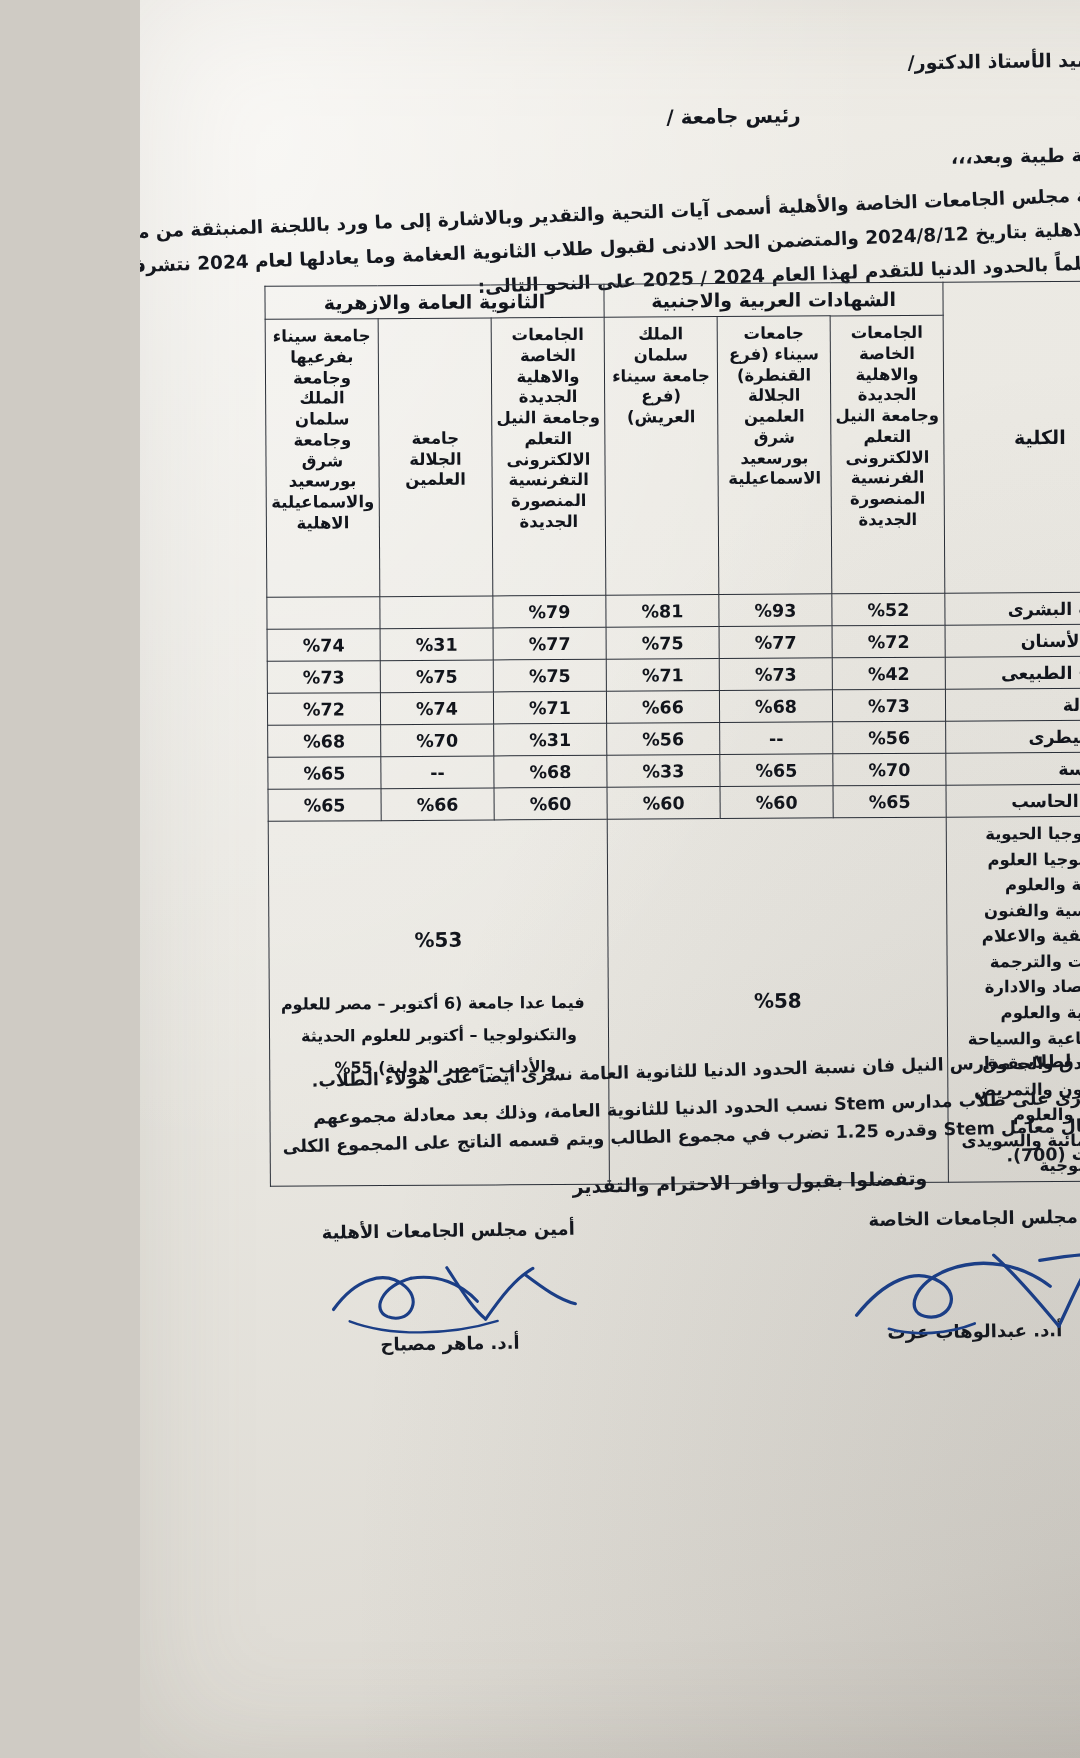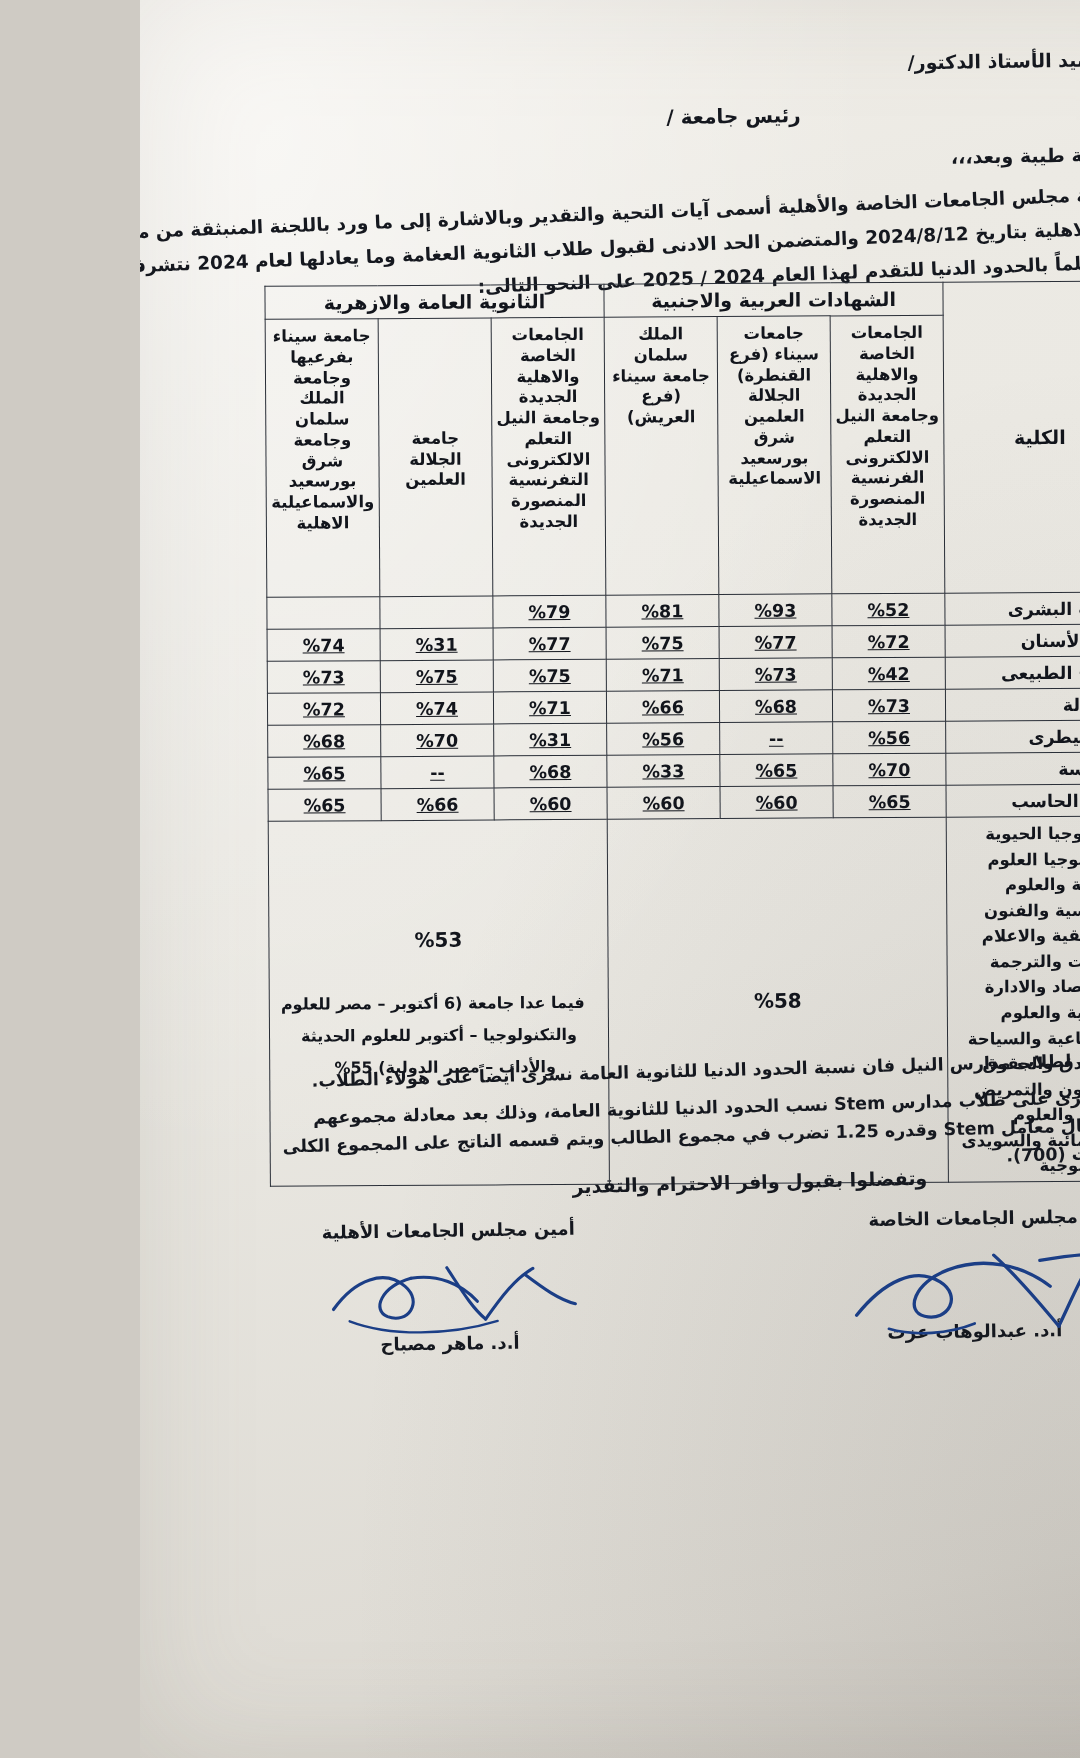--- a/index.html
+++ b/index.html
@@ -68,21 +68,21 @@
     padding:2px 4px;
     font-weight:bold;
     color:#12151c;
     background:transparent;
     vertical-align:middle;
   }
   .grp{font-size:19px;text-align:center;padding:5px 4px;}
   .colhdr{font-size:16.5px;line-height:1.26;text-align:center;vertical-align:top;padding-top:7px;height:268px;}
   .colhdr.mid{vertical-align:middle;}
   .kcell{font-size:19px;text-align:center;vertical-align:middle;}
-  .num{font-size:17.5px;text-align:center;height:27px;text-decoration:underline;}
+  .num{font-size:17.5px;text-align:center;height:27px;}
   .coll{font-size:17.5px;text-align:right;padding-right:10px;}
   .idx{font-size:17px;text-align:center;}
   .big53{font-size:20px;text-align:center;line-height:1.6;}
   .big53 .pc{display:block;margin-bottom:30px;}
   .note53{font-size:16px;font-weight:bold;line-height:1.6;text-align:center;padding:0 12px;}
   .big58{font-size:20px;text-align:center;vertical-align:middle;}
   .longcol{font-size:16.5px;line-height:1.55;text-align:right;padding-right:10px;vertical-align:top;padding-top:4px;}
 
   
   #bullets{position:absolute;right:60px;top:1052px;width:930px;transform:rotate(-0.6deg);transform-origin:100% 0%;}

